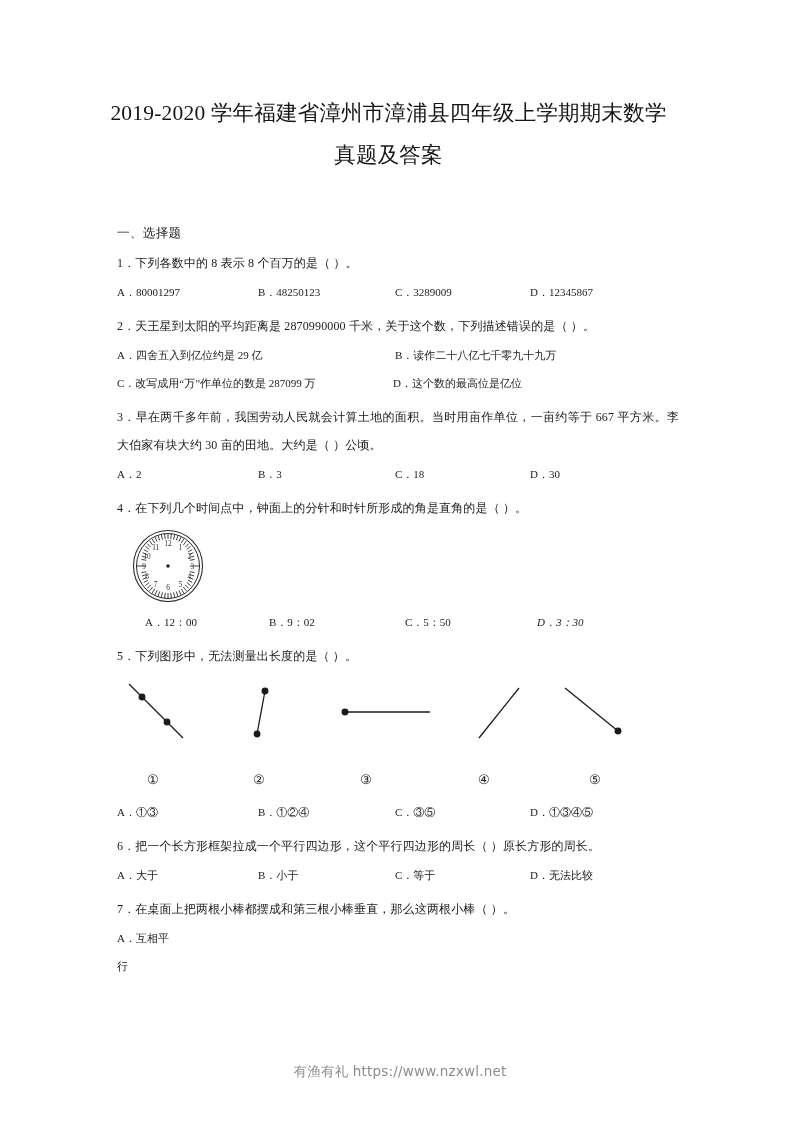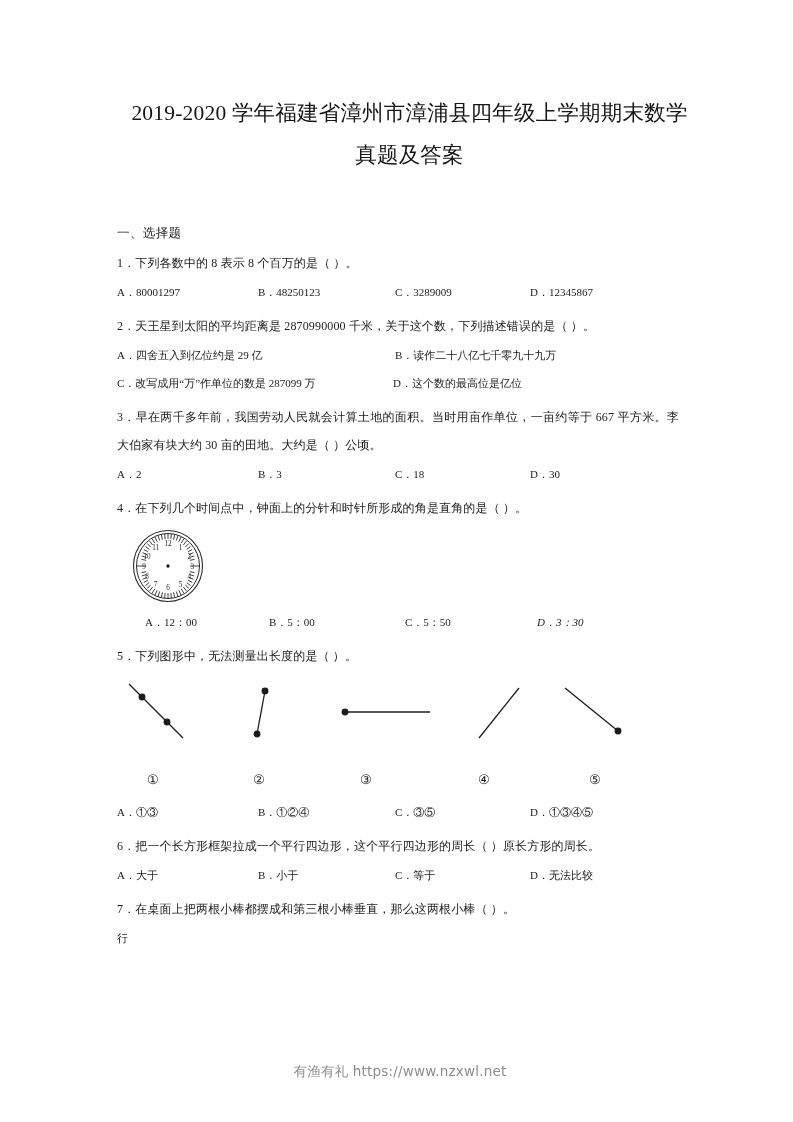--- a/index.html
+++ b/index.html
@@ -16,21 +16,21 @@
     overflow: hidden;
   }
   .page {
     position: absolute;
     inset: 0;
   }
 
   
   .doc-title {
     position: absolute;
-    left: 108px;
+    left: 87px;
     top: 92px;
     width: 603px;
     text-align: center;
     font-size: 21.5px;
     line-height: 42px;
     letter-spacing: 0.2px;
     color: #151515;
   }
 
   
@@ -250,21 +250,21 @@
           <text x="16" y="30.5">10</text>
           <text x="24.6" y="21.8">11</text>
         </g>
 
         <circle cx="37" cy="38" r="1.7" fill="#1b1b1b"></circle>
       </svg>
     </div>
 
     <div class="opts">
       <span class="opt" style="left:28px;">A．12：00</span>
-      <span class="opt" style="left:152px;">B．5：00</span>
+      <span class="opt" style="left:152px;">B．9：02</span>
       <span class="opt" style="left:288px;">C．5：50</span>
       <span class="opt" style="left:420px;font-style:italic;">D．3：30</span>
     </div>
 
     <div class="gap-s"></div>
 
     <div class="q q-stem">5．下列图形中，无法测量出长度的是（      ）。</div>
 
     <div class="fig5-wrap">
       <svg width="562" height="96" viewBox="0 0 562 96">
@@ -321,20 +321,23 @@
       <span class="opt c1">A．大于</span>
       <span class="opt c2">B．小于</span>
       <span class="opt c3">C．等于</span>
       <span class="opt c4">D．无法比较</span>
     </div>
 
     <div class="gap-s"></div>
 
     <div class="q q-stem">7．在桌面上把两根小棒都摆成和第三根小棒垂直，那么这两根小棒（      ）。</div>
     <div class="opts">
+      <span class="opt c1">A．互相平</span>
+    </div>
+    <div class="opts">
       <span class="opt c1">行</span>
     </div>
 
   </div>
 
   <div class="footer">有渔有礼 https://www.nzxwl.net</div>
 
 </div>
 
 </body></html>

